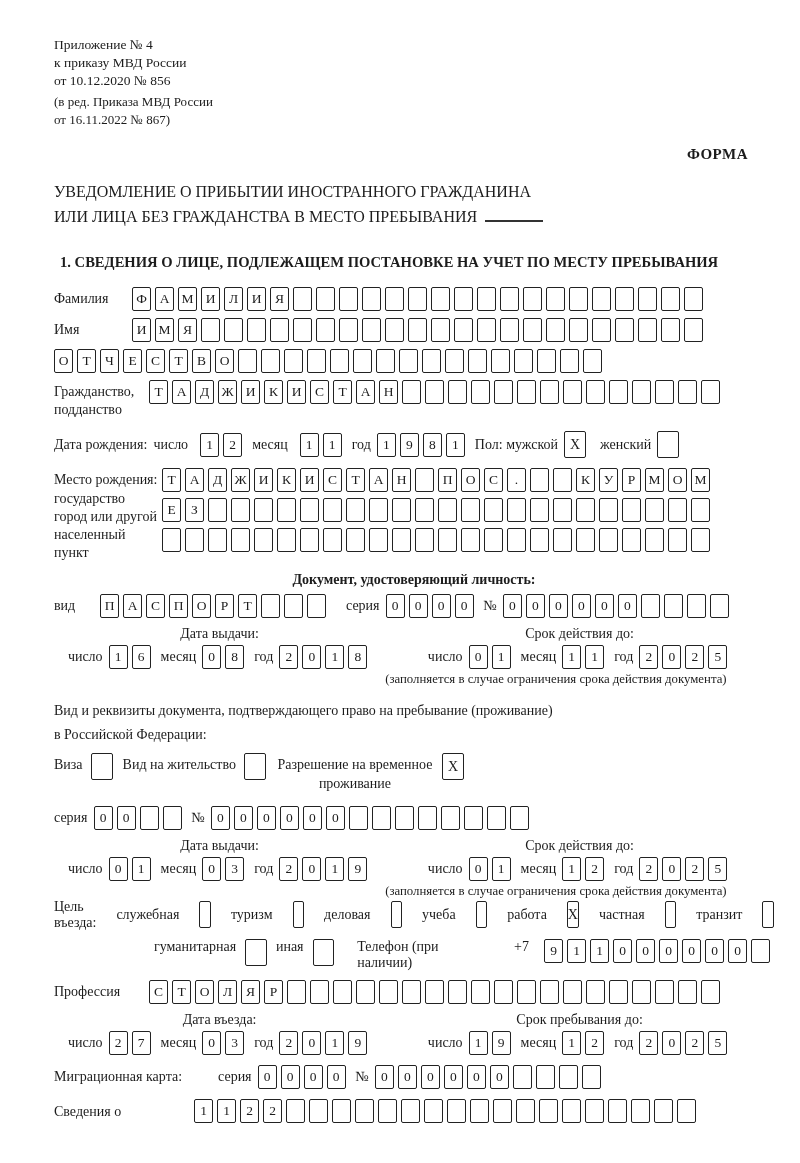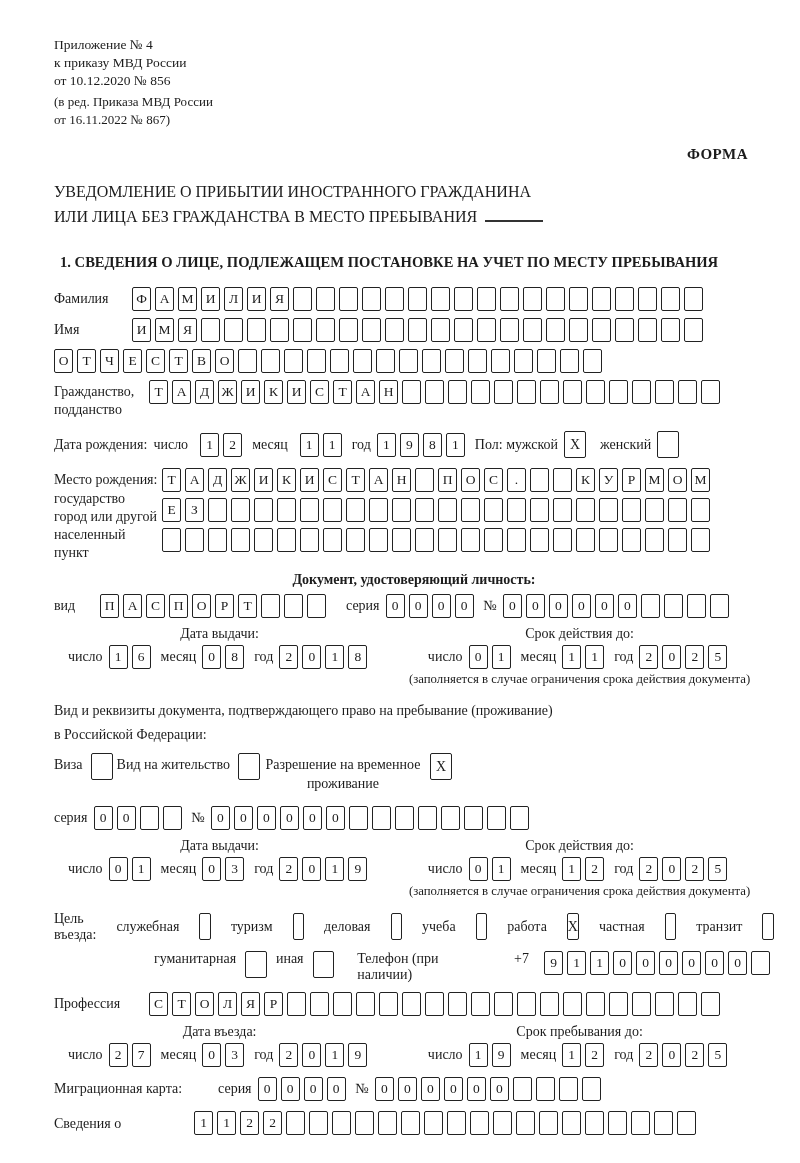--- a/index.html
+++ b/index.html
@@ -29,30 +29,30 @@
     display:inline-block;width:20px;height:25px;border:1.6px solid #222;border-radius:2px;
     text-align:center;font-size:14px;line-height:25px;vertical-align:middle;
   }
   .mr6{margin-right:6px;} .mr10{margin-right:10px;} .mr14{margin-right:14px;}
   .mb6{margin-bottom:6px;}
   .birthrow{display:flex;align-items:center;margin-top:12px;gap:6px;flex-wrap:nowrap;}
   .two-col{display:flex;margin-top:8px;}
   .col-l{width:46%;} .col-r{width:54%;}
   .cc{text-align:center;}
   .daterow{display:flex;align-items:center;justify-content:center;gap:6px;margin-top:3px;}
-  .note{font-size:12.8px;text-align:center;margin-top:3px;}
+  .note{font-size:12.8px;text-align:left;margin-top:3px;}
   .dochead{text-align:center;font-weight:bold;font-size:14px;margin-top:10px;}
   .vidrow{display:flex;align-items:center;gap:6px;margin-top:6px;}
   .intro{margin-top:12px;line-height:1.7;}
-  .optrow{display:flex;align-items:flex-start;margin-top:6px;gap:4px;}
+  .optrow{display:flex;align-items:flex-start;margin-top:6px;gap:10px;}
   .opt{display:flex;align-items:flex-start;gap:8px;}
   .optlbl{line-height:1.35;padding-top:3px;}
   .optlbl.c2{max-width:158px;text-align:center;}
   .optlbl.c3{max-width:168px;text-align:center;}
-  .purpose{display:flex;align-items:center;gap:20px;margin-top:12px;flex-wrap:nowrap;}
+  .purpose{display:flex;align-items:center;gap:20px;flex-wrap:nowrap;}
   .purpose2{display:flex;align-items:flex-start;gap:9px;margin-top:8px;margin-left:100px;flex-wrap:nowrap;}
   .phone-boxes{margin-left:6px;}
   .guard{display:flex;margin-top:10px;}
   .guard .glabels{flex:none;width:140px;line-height:1.55;padding-top:2px;}
   .guard .grows .boxes{display:block;margin-bottom:8px;}
   .serrow{display:flex;align-items:center;gap:6px;margin-top:12px;}
   .migrow{display:flex;align-items:center;gap:6px;margin-top:10px;}
 </style>
 </head>
 <body>

